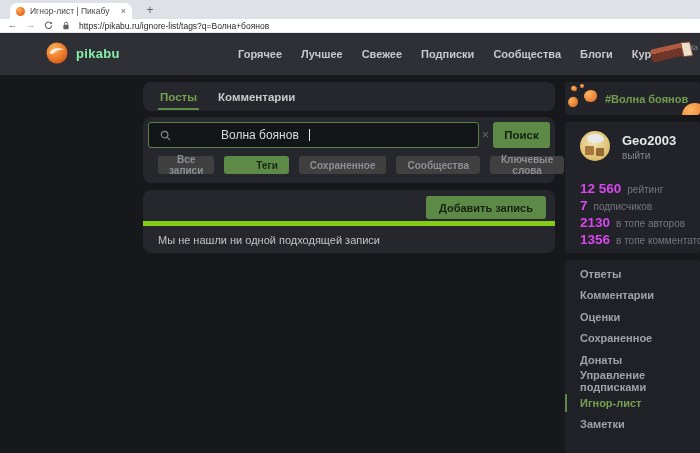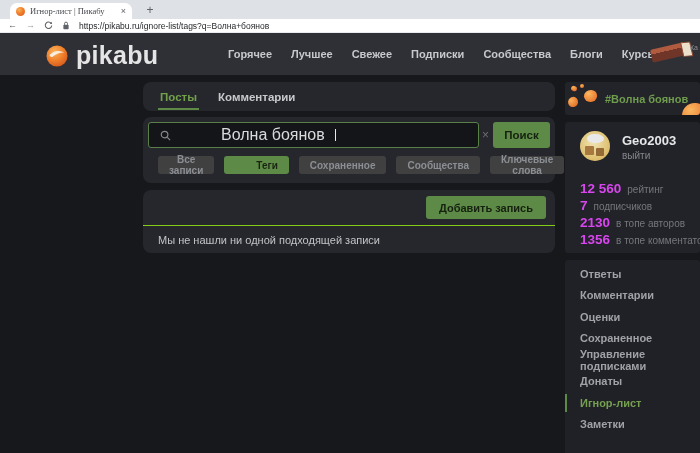--- a/index.html
+++ b/index.html
@@ -3,65 +3,65 @@
 <meta charset="utf-8">
 <style>
   * { margin:0; padding:0; box-sizing:border-box; }
   html,body { width:700px; height:453px; }
   body { font-family:"Liberation Sans","DejaVu Sans",sans-serif; position:relative; overflow:hidden; background:#16181c; }
 
   
   .tabstrip { position:absolute; left:0; top:0; width:700px; height:19px; background:#dee1e6; }
   .tab { position:absolute; left:10px; top:3px; width:122px; height:16px; background:#ffffff; border-radius:7px 7px 0 0; display:flex; align-items:center; padding:0 6px; gap:5px; }
   .favicon { width:9px; height:9px; border-radius:50%; background:radial-gradient(circle at 35% 30%, #fbb05a 0%, #f07f2c 45%, #d8551a 100%); flex:0 0 auto; }
-  .tab-title { font-size:8.5px; color:#45484d; white-space:nowrap; overflow:hidden; flex:1;font-family:Liberation Serif, serif; }
+  .tab-title { font-size:8.5px; color:#45484d; white-space:nowrap; overflow:hidden; flex:1; }
   .tab-close { font-size:9px; color:#5f6368; line-height:1; cursor:default; }
   .newtab { position:absolute; left:142px; top:2px; font-size:12px; color:#5f6368; width:16px; height:16px; text-align:center; line-height:16px; }
   .addressbar { position:absolute; left:0; top:19px; width:700px; height:14px; background:#ffffff; display:flex; align-items:center; padding-left:8px; gap:9px; border-bottom:1px solid #e8eaed; }
   .nav-glyph { font-size:9px; color:#5f6368; line-height:1; }
   .nav-glyph.fwd { color:#9aa0a6; }
   .reload-svg, .lock-svg { display:block; }
   .url-text { font-size:8.5px; color:#27292c; white-space:nowrap; }
 
   
   .page { position:absolute; left:0; top:33px; width:700px; height:420px; background:#16181c; overflow:hidden; }
 
   
   .site-header { position:absolute; left:0; top:0; width:700px; height:42px; background:#2e3036; }
   .logo { position:absolute; left:45px; top:8px; display:flex; align-items:center; gap:7px; }
-  .logo-text { font-size:25px; font-weight:700; color:#e5e5e5; letter-spacing:0.3px; }
-  .site-nav { position:absolute; left:228px; top:0; height:42px; display:flex; align-items:center; gap:19px; }
+  .logo-text { font-size:13px; font-weight:700; color:#86efac; letter-spacing:0.3px; }
+  .site-nav { position:absolute; left:238px; top:0; height:42px; display:flex; align-items:center; gap:19px; }
   .site-nav span { font-size:11px; font-weight:600; color:#c7c9cc; white-space:nowrap; }
   .ad-wrap { position:absolute; right:0; top:0; width:55px; height:42px; overflow:hidden; }
   .ad-bar { position:absolute; left:6px; top:13px; width:34px; height:13px; border-radius:2px; background:linear-gradient(#b05a40 0 36%, #6e3528 36%); transform:rotate(-13deg); }
   .ad-bar::after { content:""; position:absolute; right:-7px; top:0px; width:8px; height:13px; background:#ece0cc; border:1px solid #8a4a34; border-radius:1px; transform:skewY(8deg); }
   .ad-text { position:absolute; right:0; top:11px; width:10px; overflow:hidden; font-size:7px; color:#8f9194; }
 
   
   .main-col { position:absolute; left:143px; top:49px; width:412px; }
   .card { background:#25272c; border-radius:8px; }
   .card-tabs { height:29px; display:flex; align-items:stretch; padding-left:17px; gap:21px; }
   .ptab { display:flex; align-items:center; font-size:11.5px; font-weight:700; position:relative; }
   .ptab.active { color:#72a04b; }
   .ptab.active::after { content:""; position:absolute; left:-2px; right:-2px; bottom:1px; height:2px; background:#5d8a46; }
   .ptab.inactive { color:#c7c9cb; }
 
   .search-card { margin-top:6px; height:66px; position:relative; }
   .search-input { position:absolute; left:5px; top:5px; width:331px; height:26px; background:#131518; border:1px solid #5a8049; border-radius:3px; display:flex; align-items:center; padding-left:11px; gap:9px; }
-  .search-text { font-size:16px; color:#d9dadc;padding-left:41px; }
+  .search-text { font-size:12px; color:#d9dadc;padding-left:41px; }
   .caret { display:inline-block; width:1px; height:12px; background:#e8e8e8; vertical-align:middle; margin-left:1px; }
   .clear-x { position:absolute; left:339px; top:0; height:36px; display:flex; align-items:center; font-size:12px; color:#6b6e73; }
   .search-btn { position:absolute; right:5px; top:5px; width:57px; height:26px; background:#5d8b47; border-radius:3px; border:none; font-size:11.5px; font-weight:700; color:#162110; display:flex; align-items:center; justify-content:center; font-family:inherit; }
   .filters { position:absolute; left:15px; top:39px; display:flex; gap:10px; }
   .fbtn { height:18px; border-radius:3px; font-size:10px; font-weight:600; padding:0 11px; display:flex; align-items:center; border:none; font-family:inherit; }
   .fbtn.inactive { background:#404040; color:#8b8e93; }
   .fbtn.active { background:#5d8b47; color:#1b2512; font-weight:700;padding-left:32px; }
 
   .result-card { margin-top:7px; }
-  .add-row { height:36px; position:relative; border-bottom:1px solid #84cc16; }
+  .add-row { height:36px; position:relative; border-bottom:5px solid #84cc16; }
   .add-btn { position:absolute; right:9px; top:6px; height:23px; padding:0 13px; background:#5d8b47; border-radius:3px; border:none; font-size:11px; font-weight:700; color:#162110; display:flex; align-items:center; font-family:inherit; }
   .empty-row { height:27px; display:flex; align-items:center; padding-left:15px; font-size:11px; color:#c2c3c6; }
 
   
   .sidebar { position:absolute; left:565px; top:49px; width:135px; }
   .tag-card { height:33px; background:#222429; border-radius:3px; position:relative; overflow:hidden; }
   .tag-label { position:absolute; left:40px; top:0; height:33px; display:flex; align-items:center; font-size:11px; font-weight:700; color:#6f9c4e; }
   .orange { position:absolute; border-radius:55% 45% 50% 50%; background:radial-gradient(circle at 35% 30%, #fbb express05a 0%, #f08a33 40%, #d85e1d 100%); }
   .o1 { left:6px; top:4px; width:6px; height:5px; background:radial-gradient(circle at 35% 30%, #fbb05a, #d85e1d); transform:rotate(20deg); }
   .o2 { left:15px; top:2px; width:4px; height:4px; background:radial-gradient(circle at 35% 30%, #fbb05a, #d85e1d); }
@@ -213,22 +213,22 @@
           <span class="stat-label">в топе комментаторов</span>
         </div>
       </div>
     </div>
 
     <div class="menu-card">
       <div class="menu-item">Ответы</div>
       <div class="menu-item">Комментарии</div>
       <div class="menu-item">Оценки</div>
       <div class="menu-item">Сохраненное</div>
+      <div class="menu-item">Донаты</div>
       <div class="menu-item">Управление подписками</div>
-      <div class="menu-item">Донаты</div>
       <div class="menu-item active">
           <span class="active-bar"></span>
           <span>Игнор-лист</span>
         </div>
       <div class="menu-item">Заметки</div>
     </div>
   </div>
 </div>
 
 </body></html>

